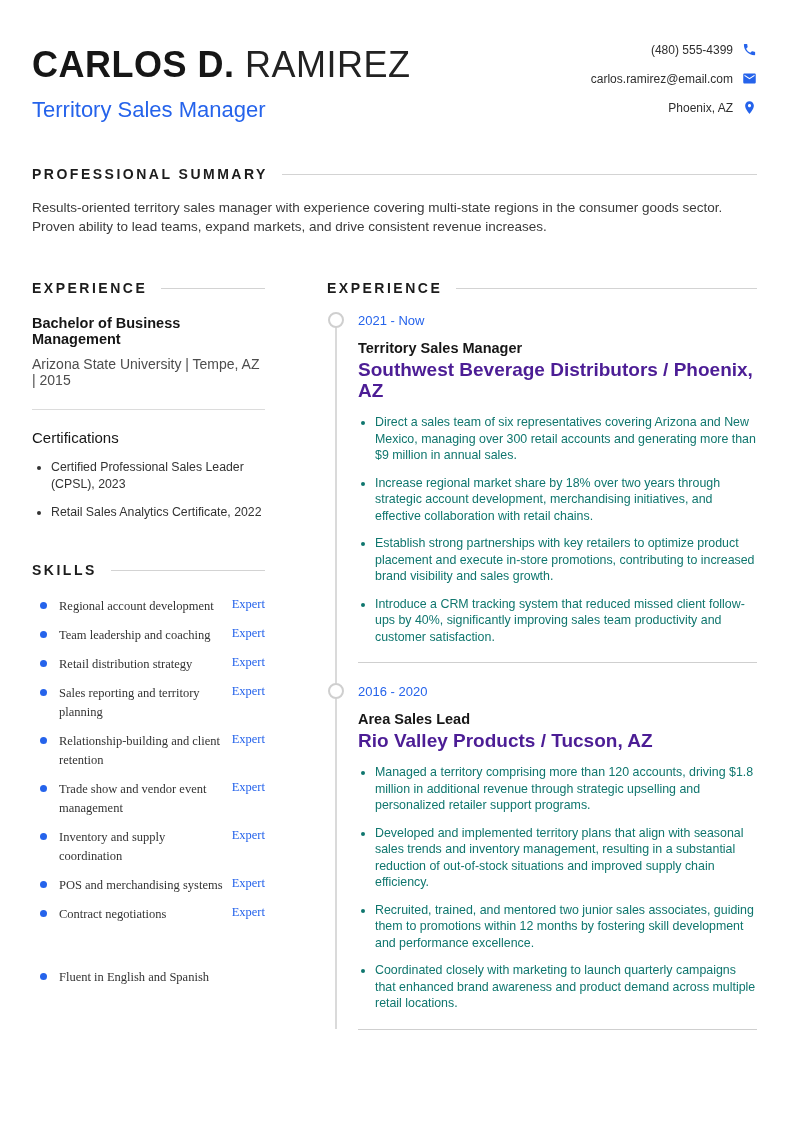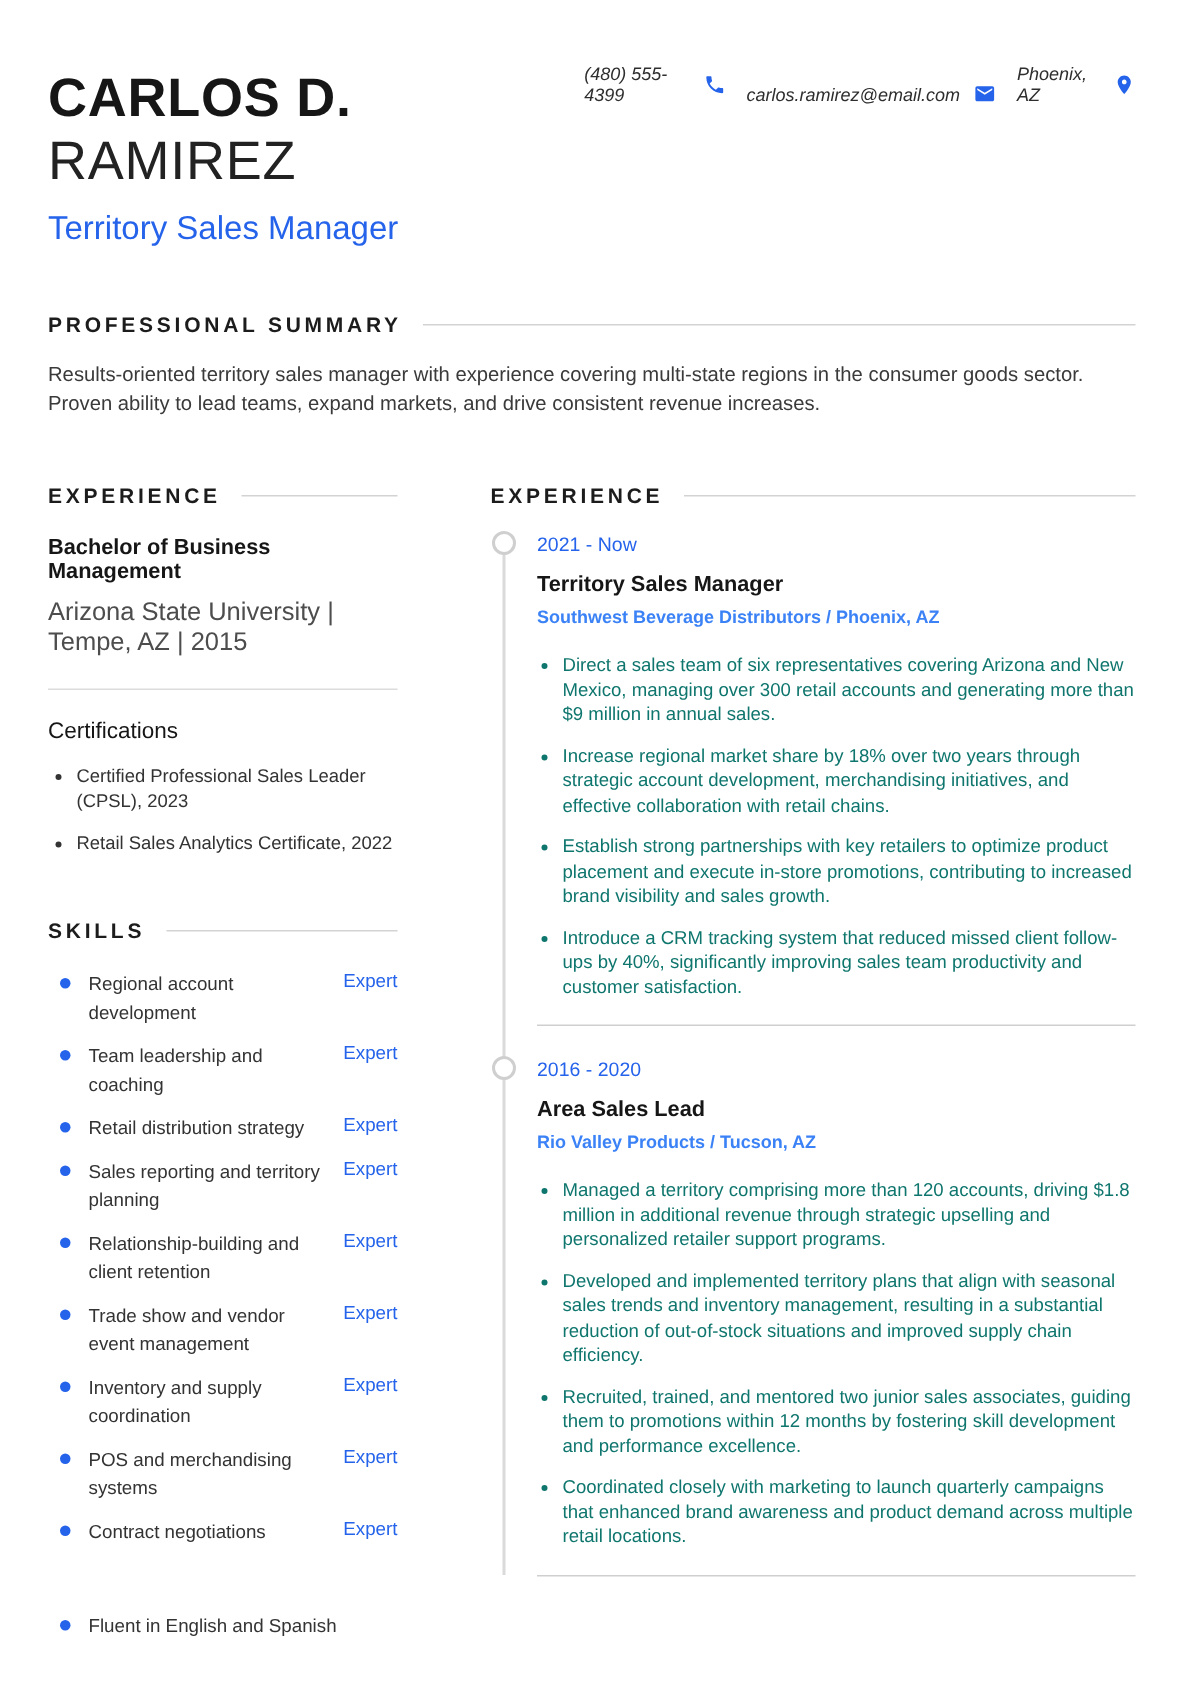--- a/index.html
+++ b/index.html
@@ -10,21 +10,21 @@
     color: #333;
   }
   .page { padding: 40px 43px 0 32px; height: 100%; }
 
   
   .header { display: flex; justify-content: space-between; align-items: flex-start; }
   .name { font-size: 36px; letter-spacing: .5px; color: #161616; margin-top: 4px; }
   .name .strong { font-weight: 800; }
   .name .light { font-weight: 400; color: #222; }
   .job-headline { margin-top: 11px; font-size: 22px; color: #2563eb; font-weight: 400; }
-  .contact { display: flex; flex-direction: row; align-items: flex-end; gap: 14px; margin-top: 2px; font-style: italic; }
+  .contact { display: flex; flex-direction: column; align-items: flex-end; gap: 14px; margin-top: 2px; }
   .contact-row { display: flex; align-items: center; gap: 9px; font-size: 12px; color: #2e2e2e; }
   .cicon { width: 15px; height: 15px; flex: none; display: block; }
   .cicon svg { width: 15px; height: 15px; display: block; fill: #2563eb; }
 
   
   .sec-head { display: flex; align-items: center; }
   .sec-head .txt { font-size: 14px; font-weight: bold; letter-spacing: 2.5px; color: #1c1c1c; white-space: nowrap; }
   .sec-head .rule { flex: 1; height: 1px; background: #d3d3d3; margin-left: 14px; }
 
   
@@ -32,44 +32,44 @@
   .summary-text { margin-top: 17px; font-size: 13.5px; line-height: 18.5px; color: #3a3a3a; }
   .summary-note { margin-top: 24px; font-size: 13.5px; font-style: italic; color: #3a3a3a; }
 
   
   .columns { display: flex; margin-top: 44px; }
   .col-left { width: 233px; flex: none; }
   .col-right { flex: 1; margin-left: 62px; }
 
   
   .degree { margin-top: 19px; font-size: 14.5px; font-weight: bold; color: #161616; }
-  .edu-meta { margin-top: 9px; font-size: 17px; color: #4d4d4d; }
+  .edu-meta { margin-top: 9px; font-size: 14px; color: #4d4d4d; }
   .divider { height: 1px; background: #dcdcdc; margin: 21px 0 19px 0; }
   .sub-head { font-size: 15px; font-weight: normal; color: #161616; }
   .cert-list { margin-top: 13px; padding-left: 19px; }
   .cert-list li { font-size: 12.3px; line-height: 17px; color: #333; margin-bottom: 11px; }
 
   
   .skills-sec { margin-top: 41px; }
   .skill-rows { margin-top: 19px; }
-  .skill-row { display: flex; align-items: flex-start; margin-bottom: 10px; }
+  .skill-row { display: flex; align-items: flex-start; margin-bottom: 10px; font-family: Liberation Serif, serif; }
   .blue-dot { width: 7px; height: 7px; border-radius: 50%; background: #2563eb; flex: none; margin: 5px 12px 0 8px; }
   .skill-name { flex: 1; font-size: 12.5px; line-height: 19px; color: #333; }
   .skill-level { font-size: 12.5px; color: #2563eb; margin-left: 8px; white-space: nowrap; }
   .lang-sec { margin-top: 44px; }
   .lang-rows { margin-top: 33px; }
 
   
   .timeline { position: relative; margin-top: 17px; }
   .timeline::before { content: ""; position: absolute; left: 8px; top: 7px; bottom: 1px; width: 2px; background: #dadada; }
   .entry { position: relative; padding-left: 31px; }
   .entry-dot { position: absolute; left: 1px; top: -1px; width: 16px; height: 16px; border: 2px solid #cfcfcf; border-radius: 50%; background: #fff; z-index: 1; }
   .entry-dates { font-size: 13px; color: #2563eb; line-height: 15px; }
   .entry-title { margin-top: 10px; font-size: 14.5px; font-weight: bold; color: #161616; line-height: 21px; }
-  .entry-company { font-size: 12px; font-weight: bold; color: #3b82f6; line-height: 21px; }
+  .entry-company { font-size: 19px; font-weight: bold; color: #4c1d95; line-height: 21px; }
   .entry-bullets { margin-top: 13px; padding-left: 17px; }
   .entry-bullets li { font-size: 12.4px; line-height: 16.5px; color: #0f766e; margin-bottom: 11px; }
   .entry-hr { height: 1px; background: #cfcfcf; margin: 17px 0 21px 31px; position: relative; z-index: 1; }
 </style>
 </head>
 <body>
 
 <div class="page">
 
   <div class="header">

